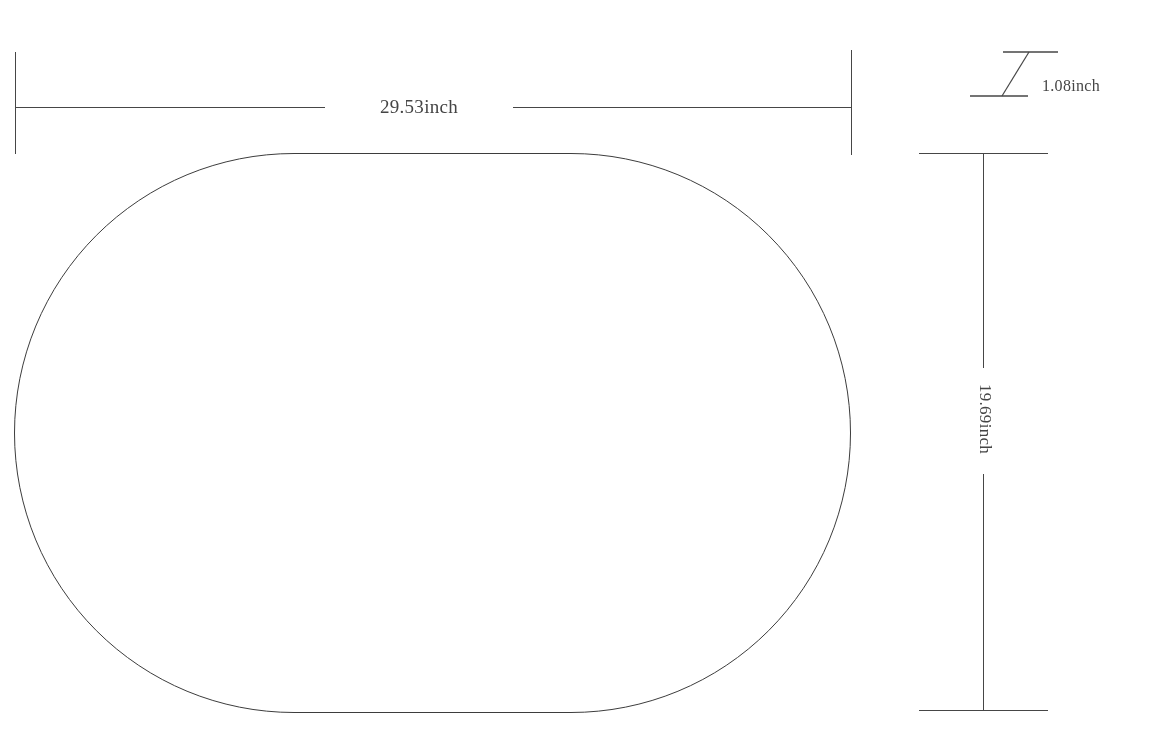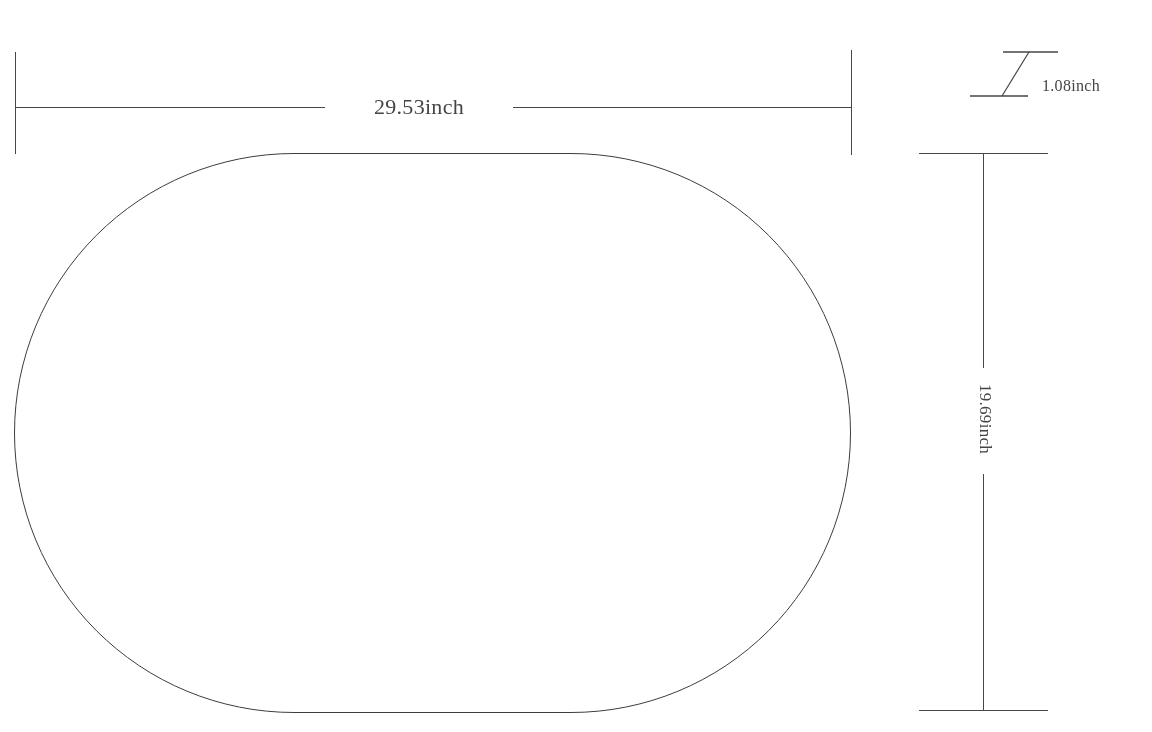--- a/index.html
+++ b/index.html
@@ -45,21 +45,21 @@
   .dim-top-seg-left    { left: 15px;  top: 107px; width: 310px; }
   .dim-top-seg-right   { left: 513px; top: 107px; width: 338px; }
   .dim-top-label {
     position: absolute;
     left: 325px;
     top: 96px;
     width: 188px;
     height: 22px;
     line-height: 22px;
     text-align: center;
-    font-size: 22px;
+    font-size: 19px;
     letter-spacing: 0.3px;
     white-space: nowrap;
   }
   
   .dim-right-tick-top    { left: 919px; top: 153px; width: 129px; }
   .dim-right-tick-bottom { left: 919px; top: 710px; width: 129px; }
   .dim-right-seg-top     { left: 983px; top: 154px; height: 214px; }
   .dim-right-seg-bottom  { left: 983px; top: 474px; height: 236px; }
   .dim-right-label {
     position: absolute;

